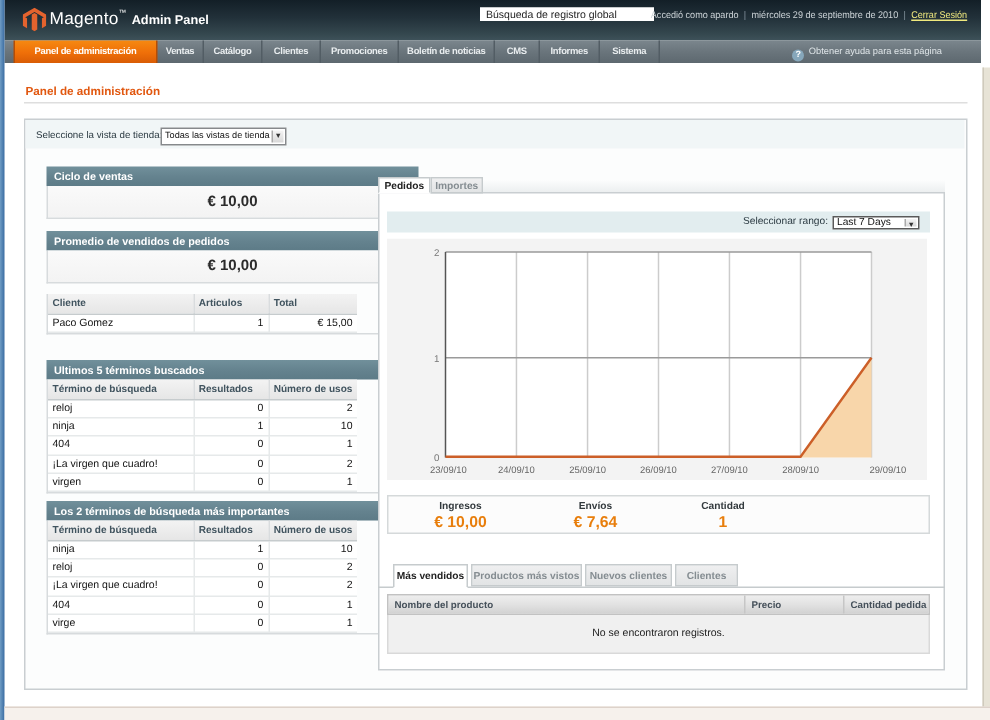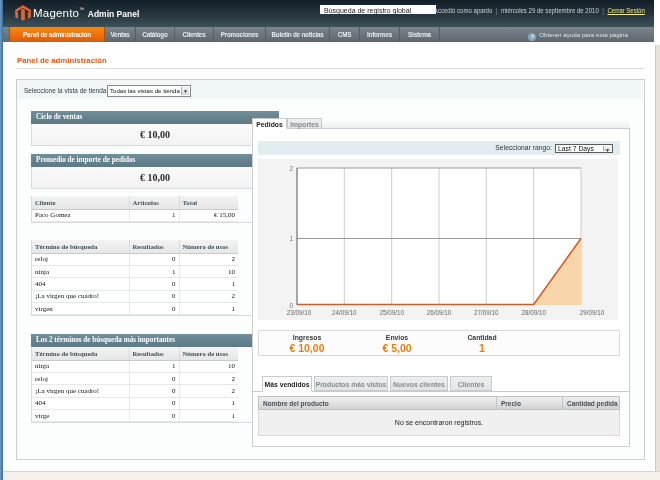--- a/index.html
+++ b/index.html
@@ -37,21 +37,21 @@
 #phr { left:16px; top:68px; width:629px; height:1px; background:#dedede; }
 
 
 #dash { left:16px; top:79px; width:629px; height:381px; border:1px solid #c9ced1; background:#fcfdfd; }
 #switchband { left:17px; top:80px; width:626px; height:19px; background:#f1f6f7; }
 #swlabel { left:24px; top:87px; font-size:6.5px; color:#2b3a42; }
 #swsel { left:107px; top:85px; width:84px; height:12px; background:#fff; border:1px solid #86898c; font-size:6.1px; color:#111; line-height:10px; padding-left:2px; }
 .selarrow { position:absolute; right:1px; top:1px; bottom:1px; width:8px; background:linear-gradient(180deg,#f4f4f4,#d8d8d8); border-left:1px solid #aaa; text-align:center; color:#333; font-size:5px; line-height:9px; }
 
 
-.lbox { position:absolute; left:31px; width:248px;font-family:Liberation Serif, serif; }
+.lbox { position:absolute; left:31px; width:248px; }
 .lhead { background:linear-gradient(180deg,#71909b 0%,#64828e 55%,#5d7b87 100%); color:#fff; font-size:7.2px; font-weight:bold; height:13px; line-height:13px; padding-left:5px; }
 .lval { background:linear-gradient(180deg,#fafafa,#f3f3f3); border:1px solid #d7dbdd; border-top:none; height:22px; line-height:21px; text-align:center; font-size:10px; font-weight:bold; color:#2b2b2b; }
 table.g { border-collapse:collapse; width:206px; table-layout:fixed; }
 table.g th { background:linear-gradient(180deg,#f3f3f3,#e6e6e6); color:#41545f; font-size:6.7px; font-weight:bold; text-align:left; height:13px; padding:0 3px; border-bottom:1px solid #c6cbcd; border-right:1px solid #d9dcde; }
 table.g td { font-size:7px; color:#111; height:12.4px; padding:0 3px; border-bottom:1px solid #e6e9ea; border-right:1px solid #e6e9ea; background:#fff; }
 table.g .r { text-align:right; }
 table.g th:last-child, table.g td:last-child { border-right:none; }
 .lbox .wrap { border:1px solid #d7dbdd; border-top:none; }
 
 
@@ -110,21 +110,21 @@
 <div id="dash" class="abs"></div>
 <div id="switchband" class="abs"></div>
 <div id="swlabel" class="abs">Seleccione la vista de tienda:</div>
 <div id="swsel" class="abs">Todas las vistas de tienda<span class="selarrow">▼</span></div>
 
 <div class="lbox" style="top:111px;">
   <div class="lhead">Ciclo de ventas</div>
   <div class="lval">€ 10,00</div>
 </div>
 <div class="lbox" style="top:154px;">
-  <div class="lhead">Promedio de importe de pedidos</div>
+  <div class="lhead">Promedio de vendidos de pedidos</div>
   <div class="lval">€ 10,00</div>
 </div>
 <div class="lbox" style="top:196px;">
   <div class="wrap">
       <table class="g">
     <colgroup>
           <col style="width:97px">
           <col style="width:50px">
           <col>
         </colgroup>
@@ -137,20 +137,21 @@
     <tr>
             <td>Paco Gomez</td>
             <td class="r">1</td>
             <td class="r">€ 15,00</td>
           </tr>
   </tbody>
       </table>
     </div>
 </div>
 <div class="lbox" style="top:240px;">
+  <div class="lhead">Ultimos 5 términos buscados</div>
   <div class="wrap">
       <table class="g">
     <colgroup>
           <col style="width:97px">
           <col style="width:50px">
           <col>
         </colgroup>
     <tbody>
           <tr>
             <th>Término de búsqueda</th>
@@ -266,21 +267,21 @@
   <text x="334" y="156" font-size="6.3" fill="#666" text-anchor="middle">29/09/10</text>
 </svg>
 
 <div id="totals" class="abs">
   <div class="cell" style="width:96px;">
       <div class="lab">Ingresos</div>
       <div class="val">€ 10,00</div>
     </div>
   <div class="cell" style="width:84px;">
       <div class="lab">Envíos</div>
-      <div class="val">€ 5,00</div>
+      <div class="val">€ 7,64</div>
     </div>
   <div class="cell" style="width:86px;">
       <div class="lab">Cantidad</div>
       <div class="val">1</div>
     </div>
 </div>
 
 <div id="btabline" class="abs"></div>
 <div class="rtab on abs" style="left:262px; top:376px; width:50px; height:16px; line-height:15px;">Más vendidos</div>
 <div class="rtab off abs" style="left:314px; top:376px; width:74px; height:15px; line-height:15px;">Productos más vistos</div>

